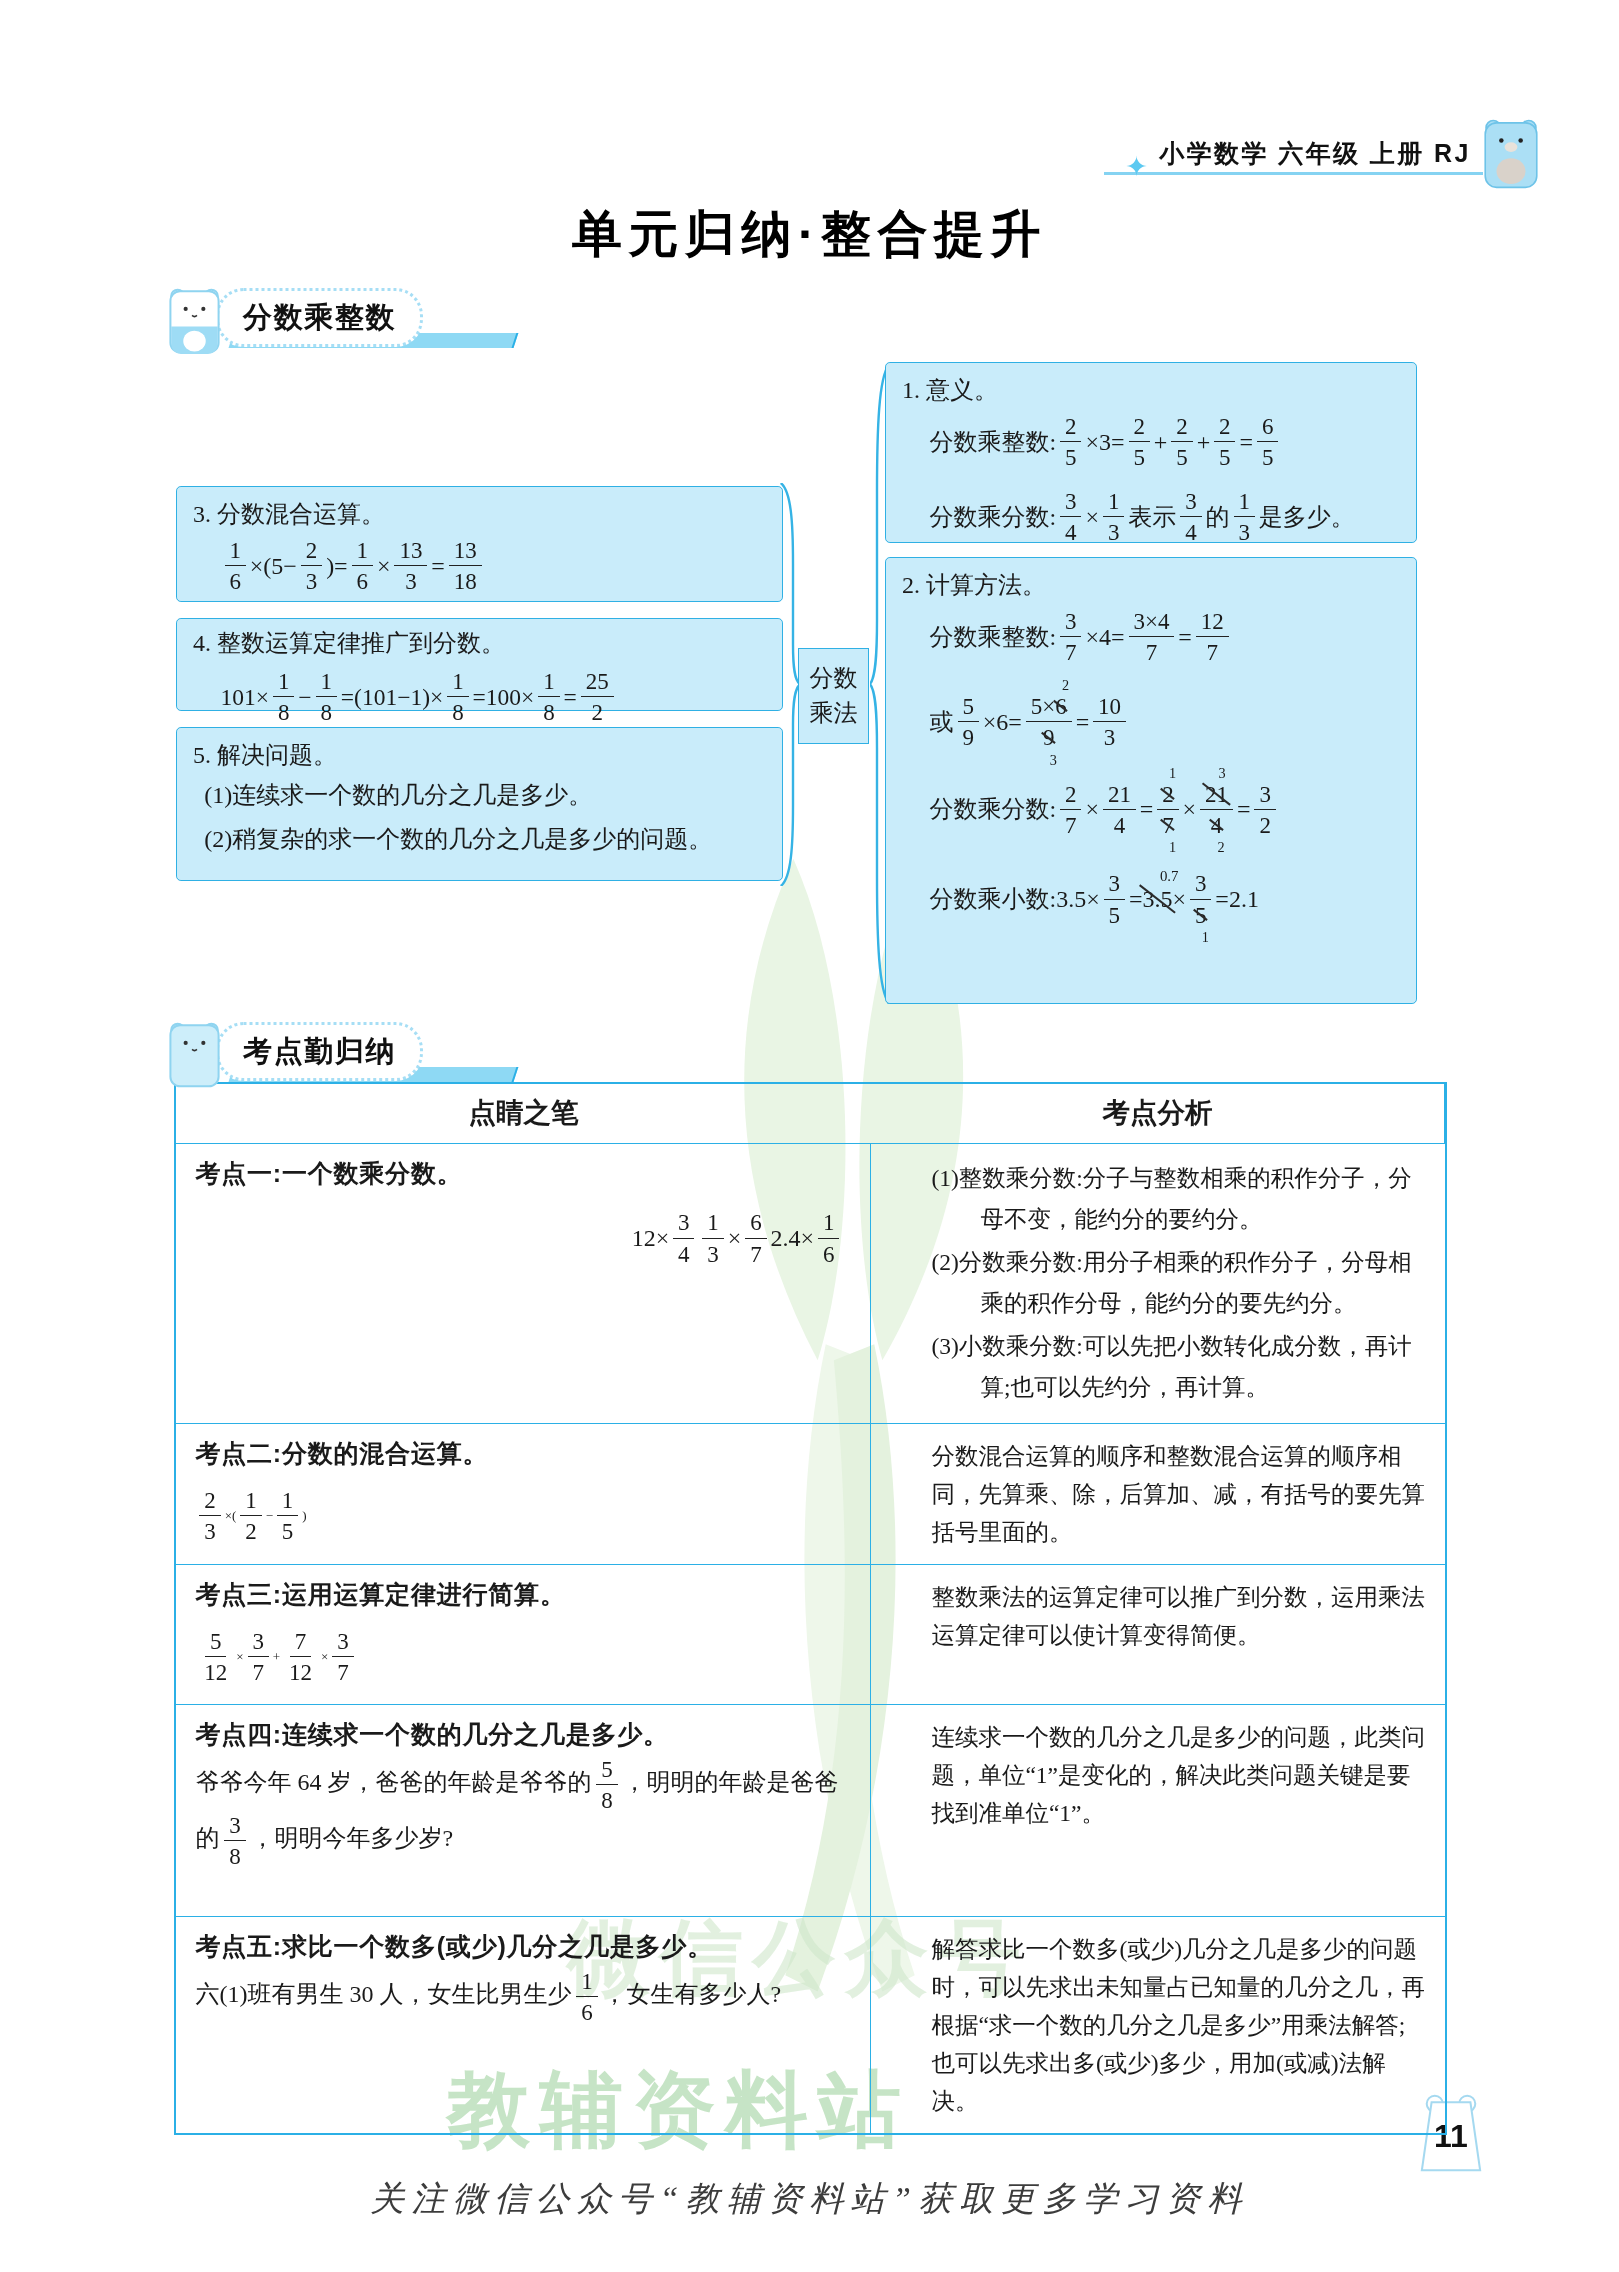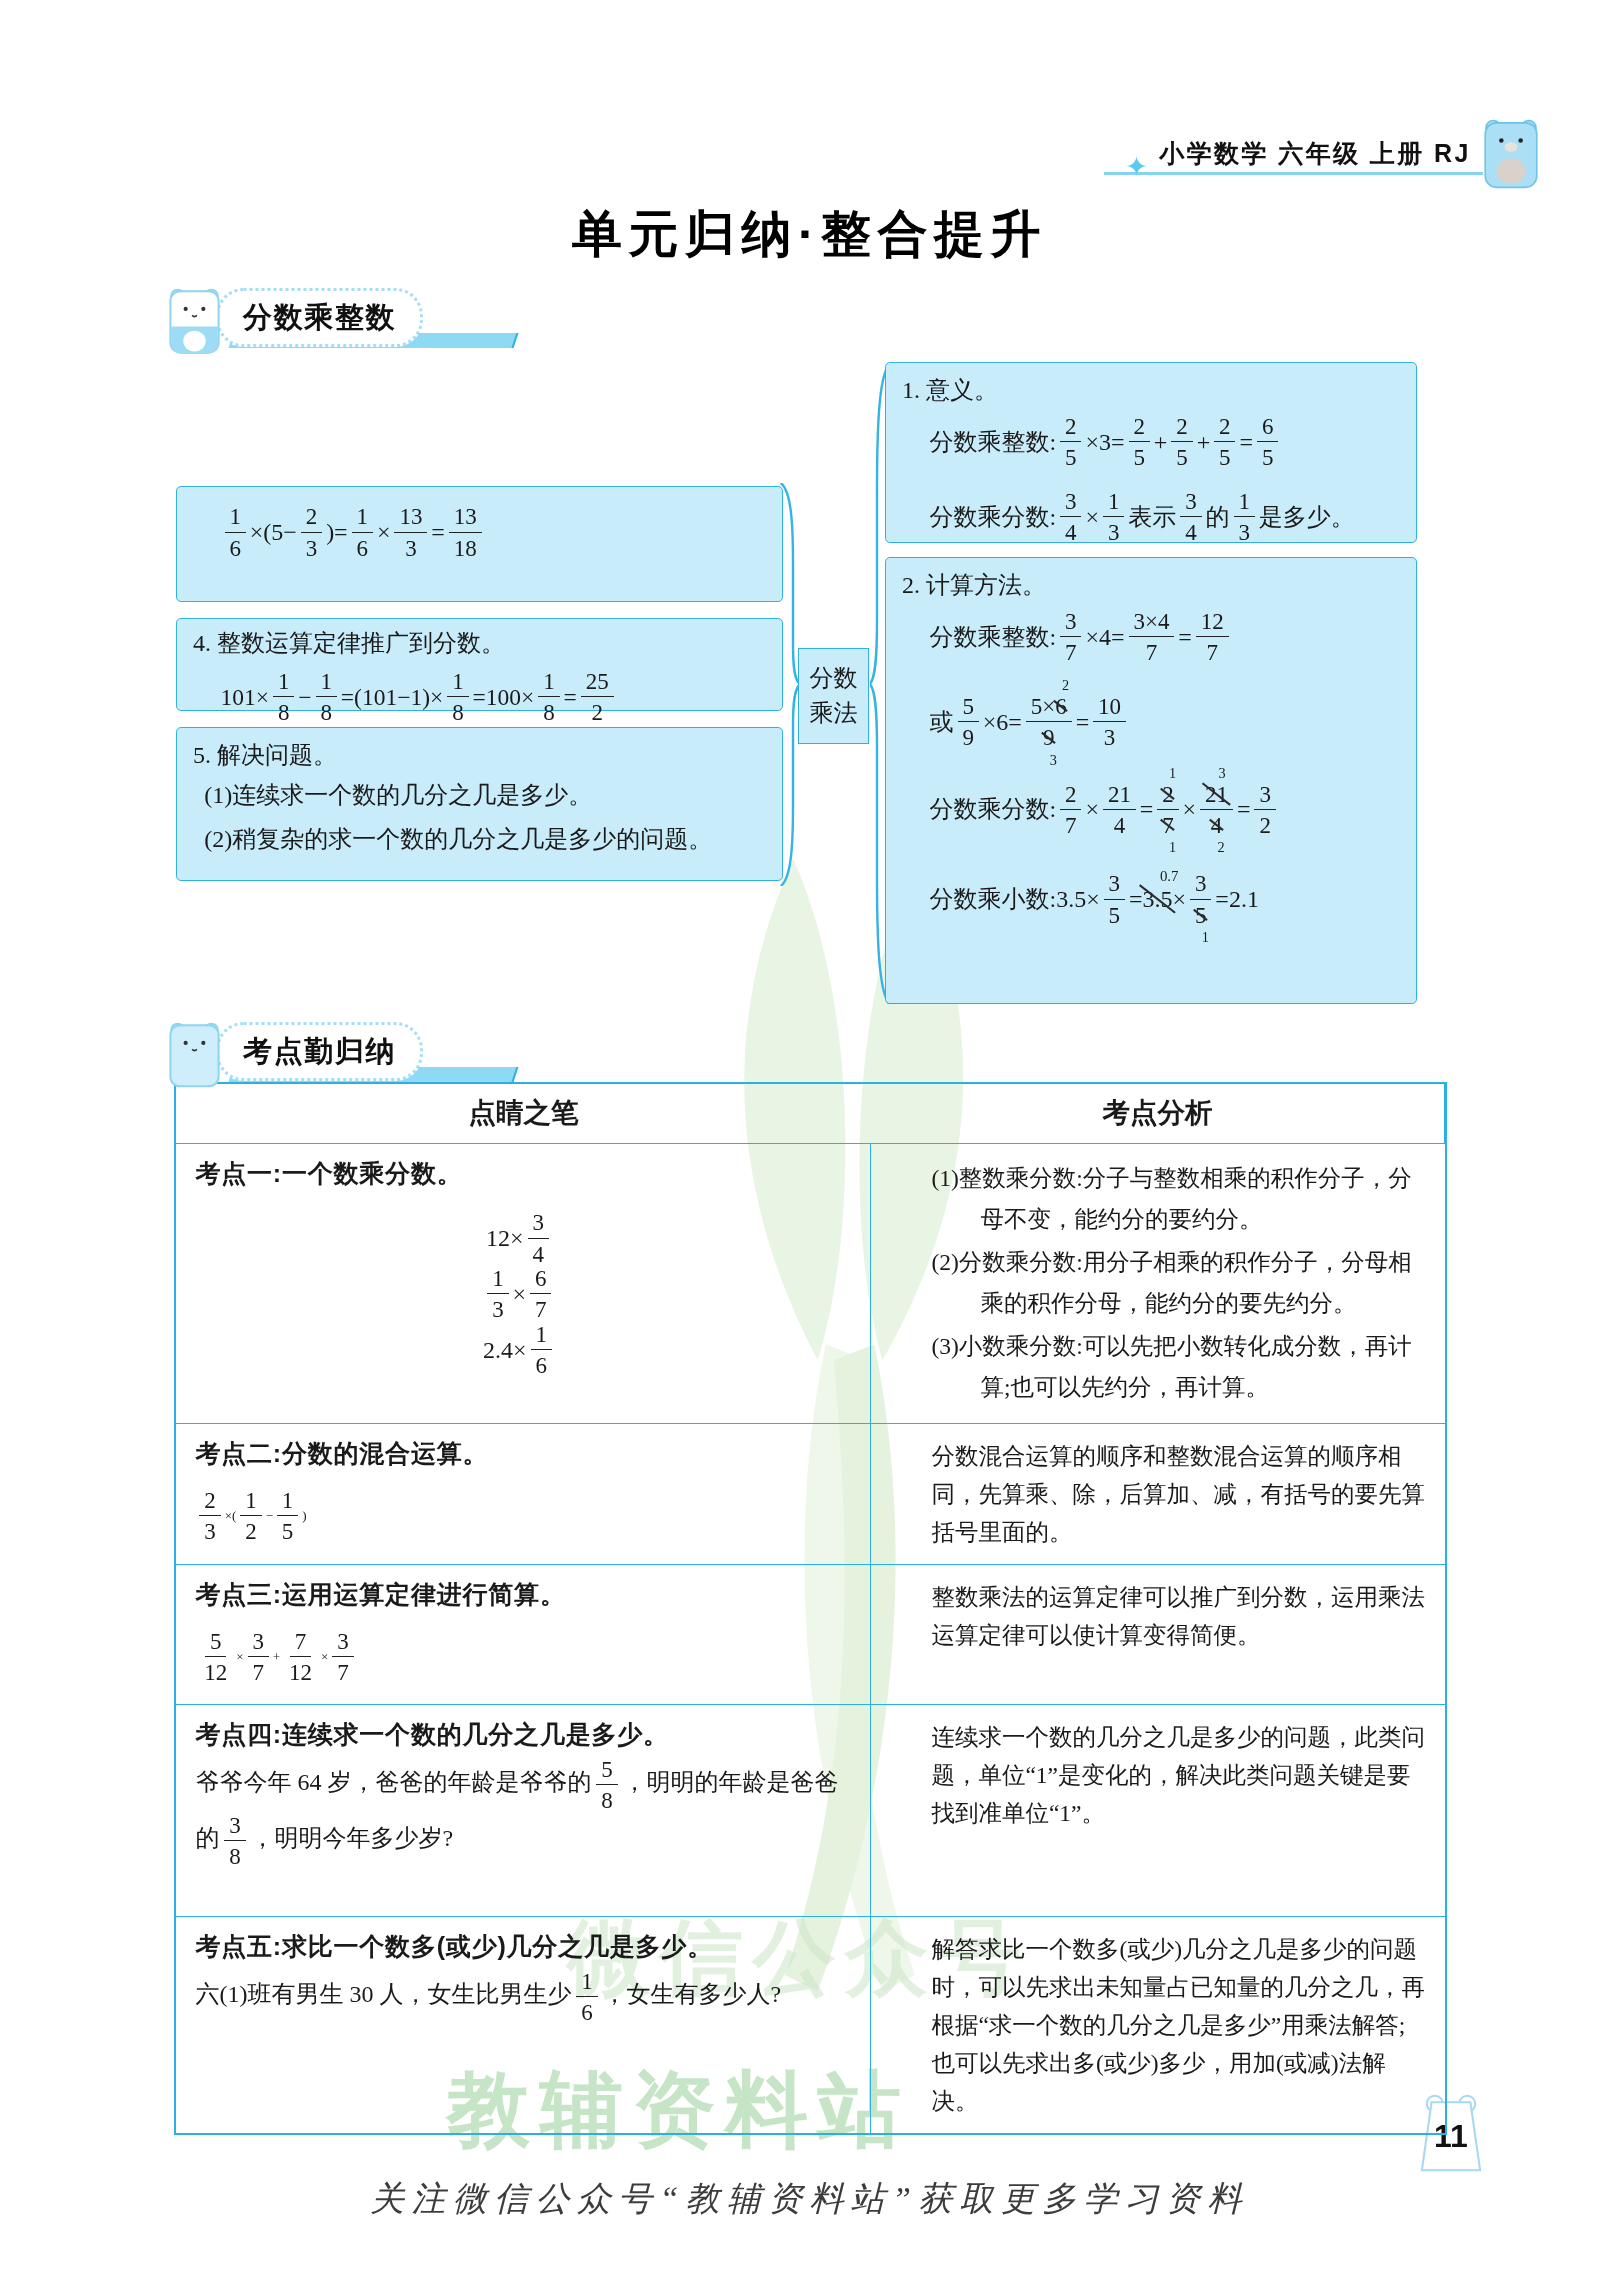--- a/index.html
+++ b/index.html
@@ -63,21 +63,21 @@
   .tcell{padding:13px 19.4px;box-sizing:border-box;}
   .tcell.cl{border-right:1.6px solid #2bb0e6;}
   .thead .tcell{padding:11.3px 0;display:flex;align-items:center;justify-content:center;
        font-family:"Liberation Sans",sans-serif;font-weight:700;font-size:27.5px;}
   .ctitle{font-family:"Liberation Sans",sans-serif;font-weight:700;font-size:25px;
           letter-spacing:0.8px;margin-bottom:6.5px;}
   .rtext{font-size:23.5px;line-height:1.62;}
   .fpar{display:block;font-size:24px;line-height:2.1;}
   .fpar .frac{margin:0 4.9px;}
   .exrow{display:flex;justify-content:flex-end;max-width:648px;margin-top:21px;
-         font-size:24px;align-items:center;flex-direction:column;}
+         font-size:24px;align-items:center;}
   .exrow .ex{display:flex;align-items:center;}
   .r1{min-height:204px;} .r2{min-height:139px;} .r3{min-height:139px;}
   .r4{min-height:211px;} .r5{min-height:215px;}
 
   
   .wm{position:absolute;z-index:0;}
   .wmtxt{font-family:"Liberation Sans",sans-serif;font-weight:700;letter-spacing:9.7px;
          white-space:nowrap;}
   .wm1{left:567px;top:1903px;font-size:83px;color:#cfe7cb;opacity:.6;}
   .wm2{left:447px;top:2055px;font-size:83px;color:#b9deb8;opacity:.8;}
@@ -129,20 +129,21 @@
       <ellipse cx="33" cy="66" rx="14" ry="13" fill="#fff"></ellipse>
       <circle cx="22" cy="26" r="2.6" fill="#333"></circle>
       <circle cx="44" cy="26" r="2.6" fill="#333"></circle>
       <path d="M30 34 q3 3 6 0" stroke="#333" stroke-width="2" fill="none"></path>
     </svg>
     <div class="cloud">分数乘整数</div>
     <div class="bar"></div>
   </div>
 
   <div class="box" style="left:176px;top:486px;width:607px;height:116px;">
+    <div class="btitle">3. 分数混合运算。</div>
     <div class="fline first">
         <span class="frac">
           <span class="num">
             <span>1</span>
           </span>
           <span class="den">
             <span>6</span>
           </span>
         </span>
         <span class="ft">×(5−</span>

